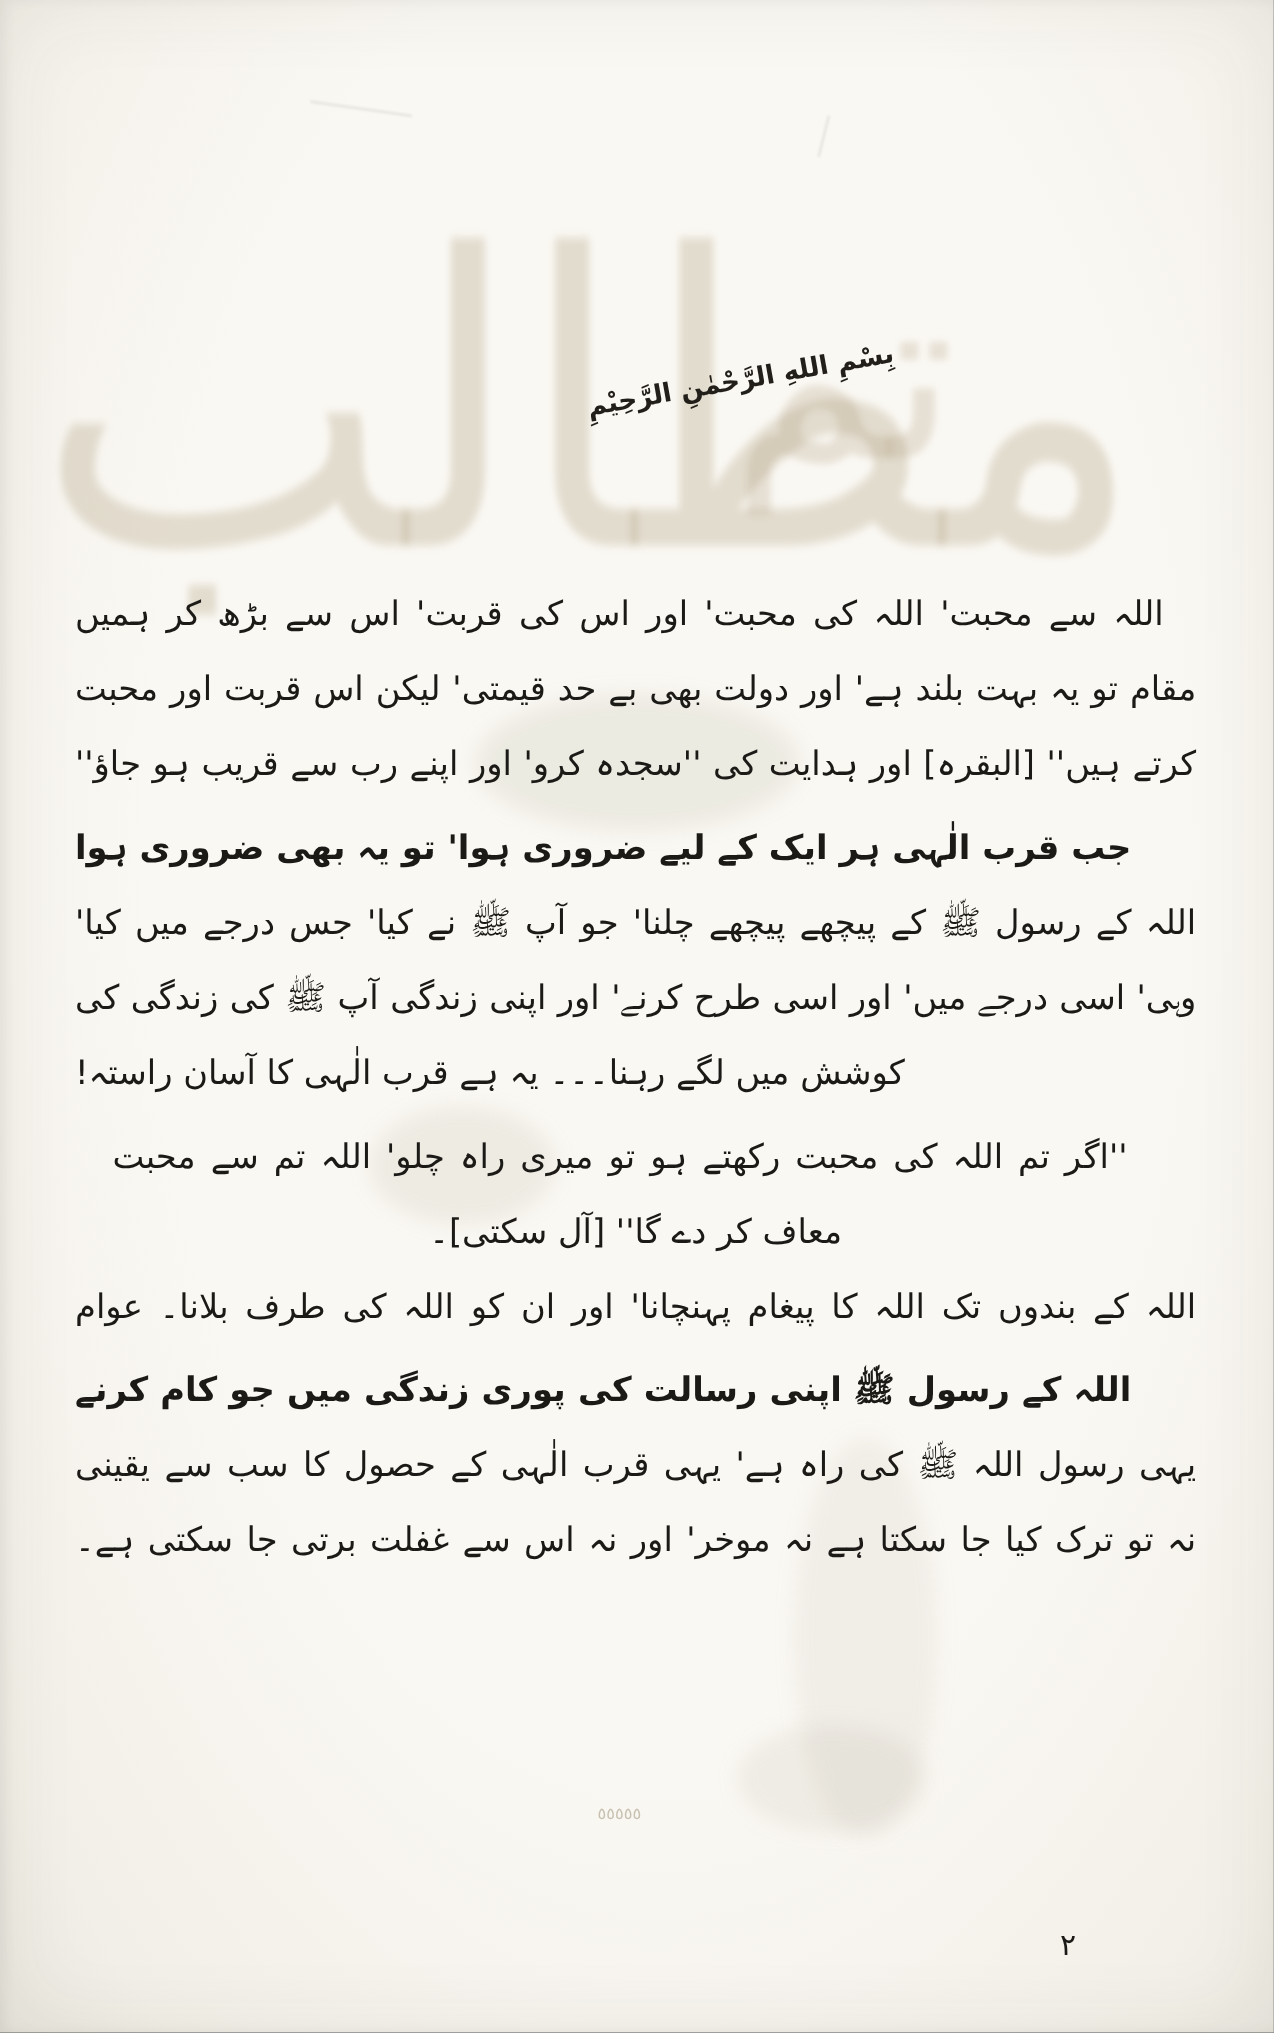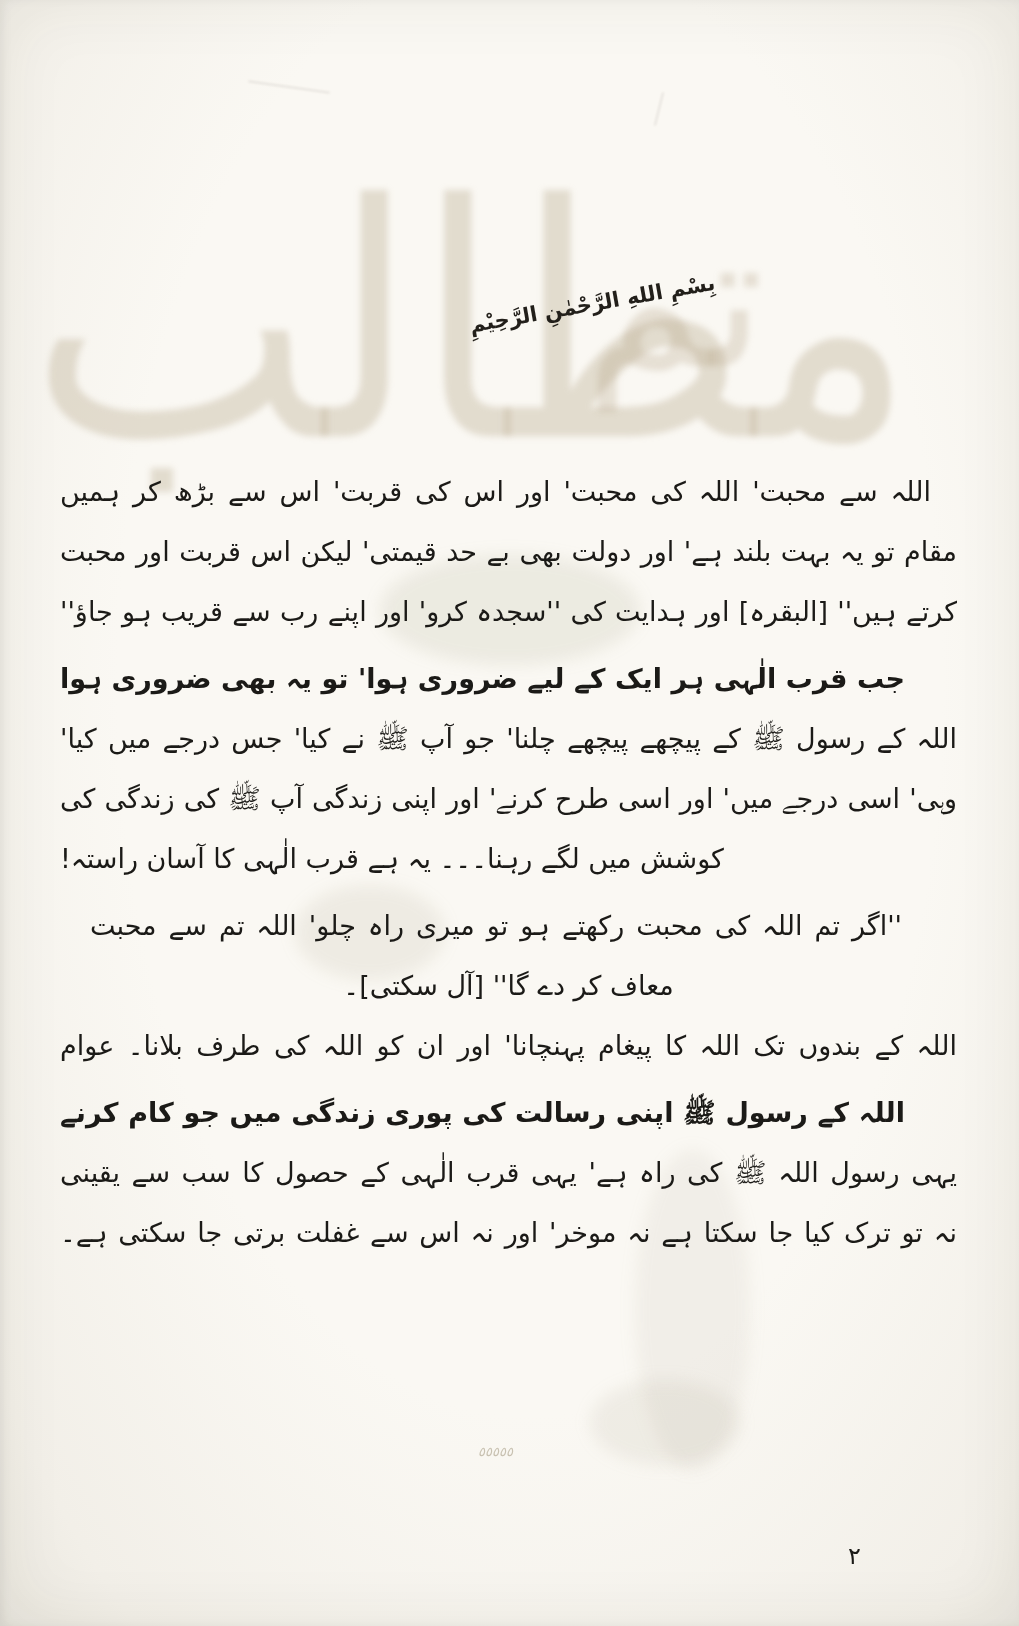--- a/index.html
+++ b/index.html
@@ -61,21 +61,21 @@
   }
   .indent-sm{padding-right:26px;}
   .indent-md{padding-right:52px;font-weight:bold;}
   .quote-first{padding-right:55px;padding-left:30px;}
   .para-gap{margin-top:7px;}
   .last-left{text-align:left;text-align-last:left;}
   .last-center{text-align:center;text-align-last:center;}
   .artifact{
     position:absolute;left:478px;top:1444px;
     font-size:13px;letter-spacing:3px;
-    color:#c8c1b1;filter:blur(0.6px);font-style:italic;
+    color:#c8c1b1;filter:blur(0.6px);
   }
   .page-number{
     position:absolute;left:848px;top:1542px;
     font-size:24px;color:#1b1a17;
   }
 </style>
 </head>
 <body>
 
 <div class="page">

